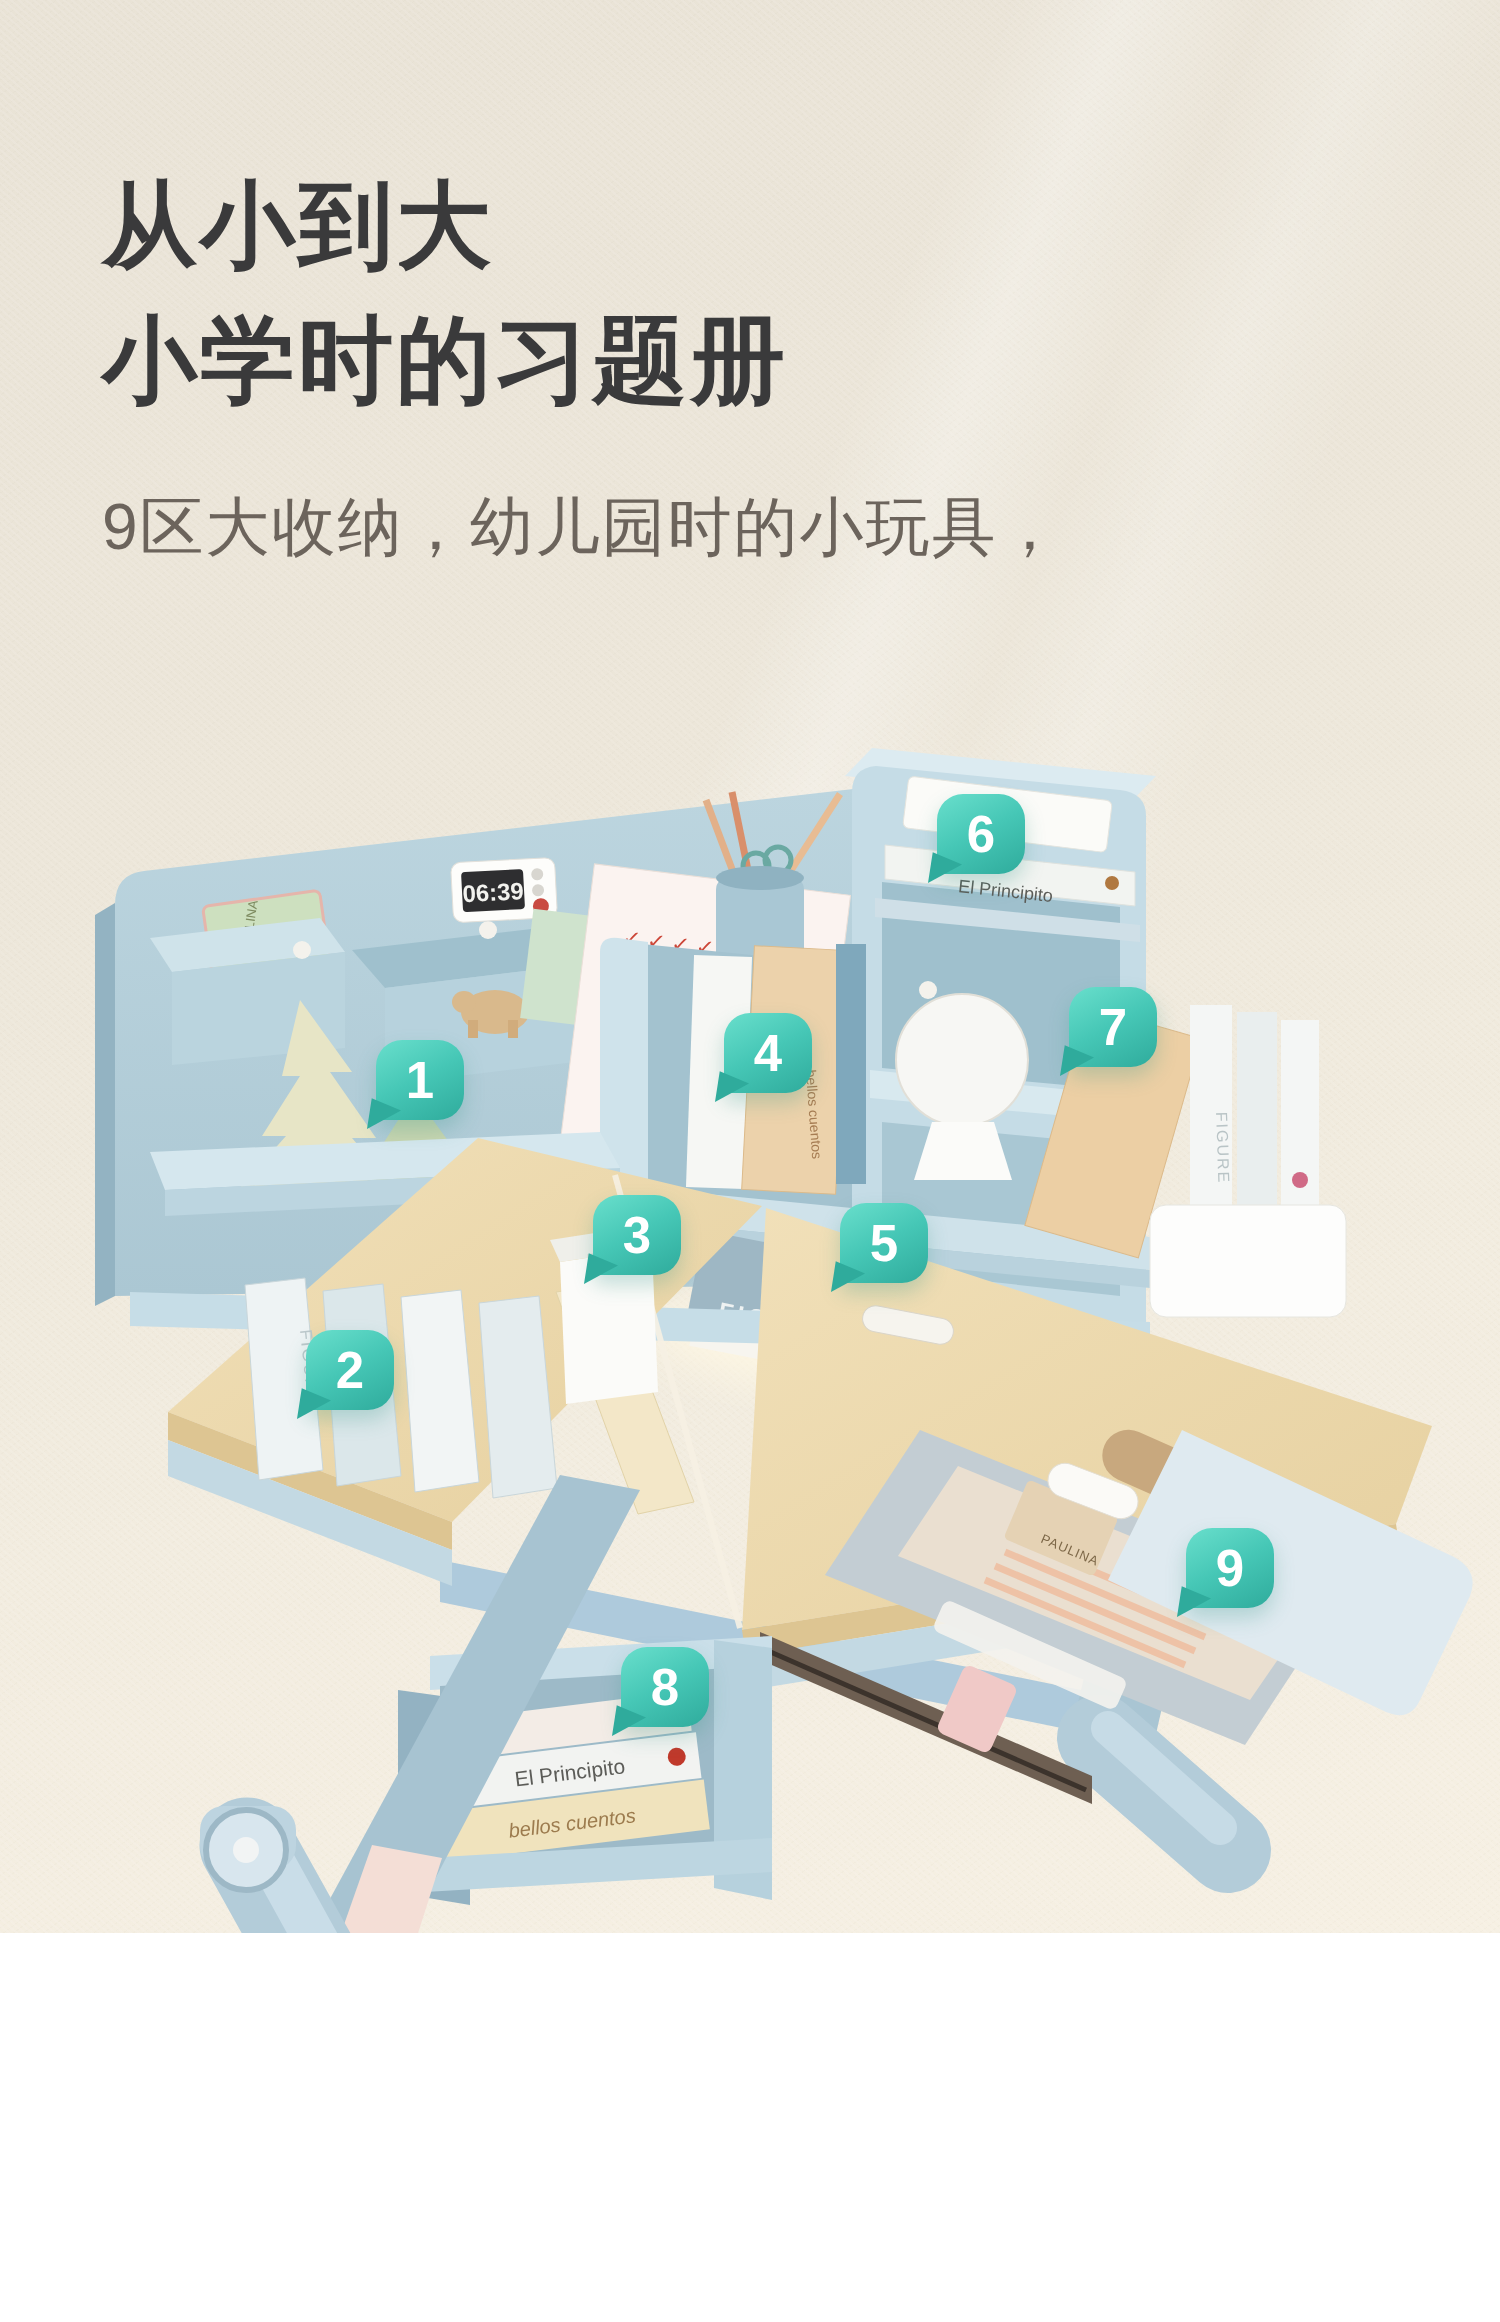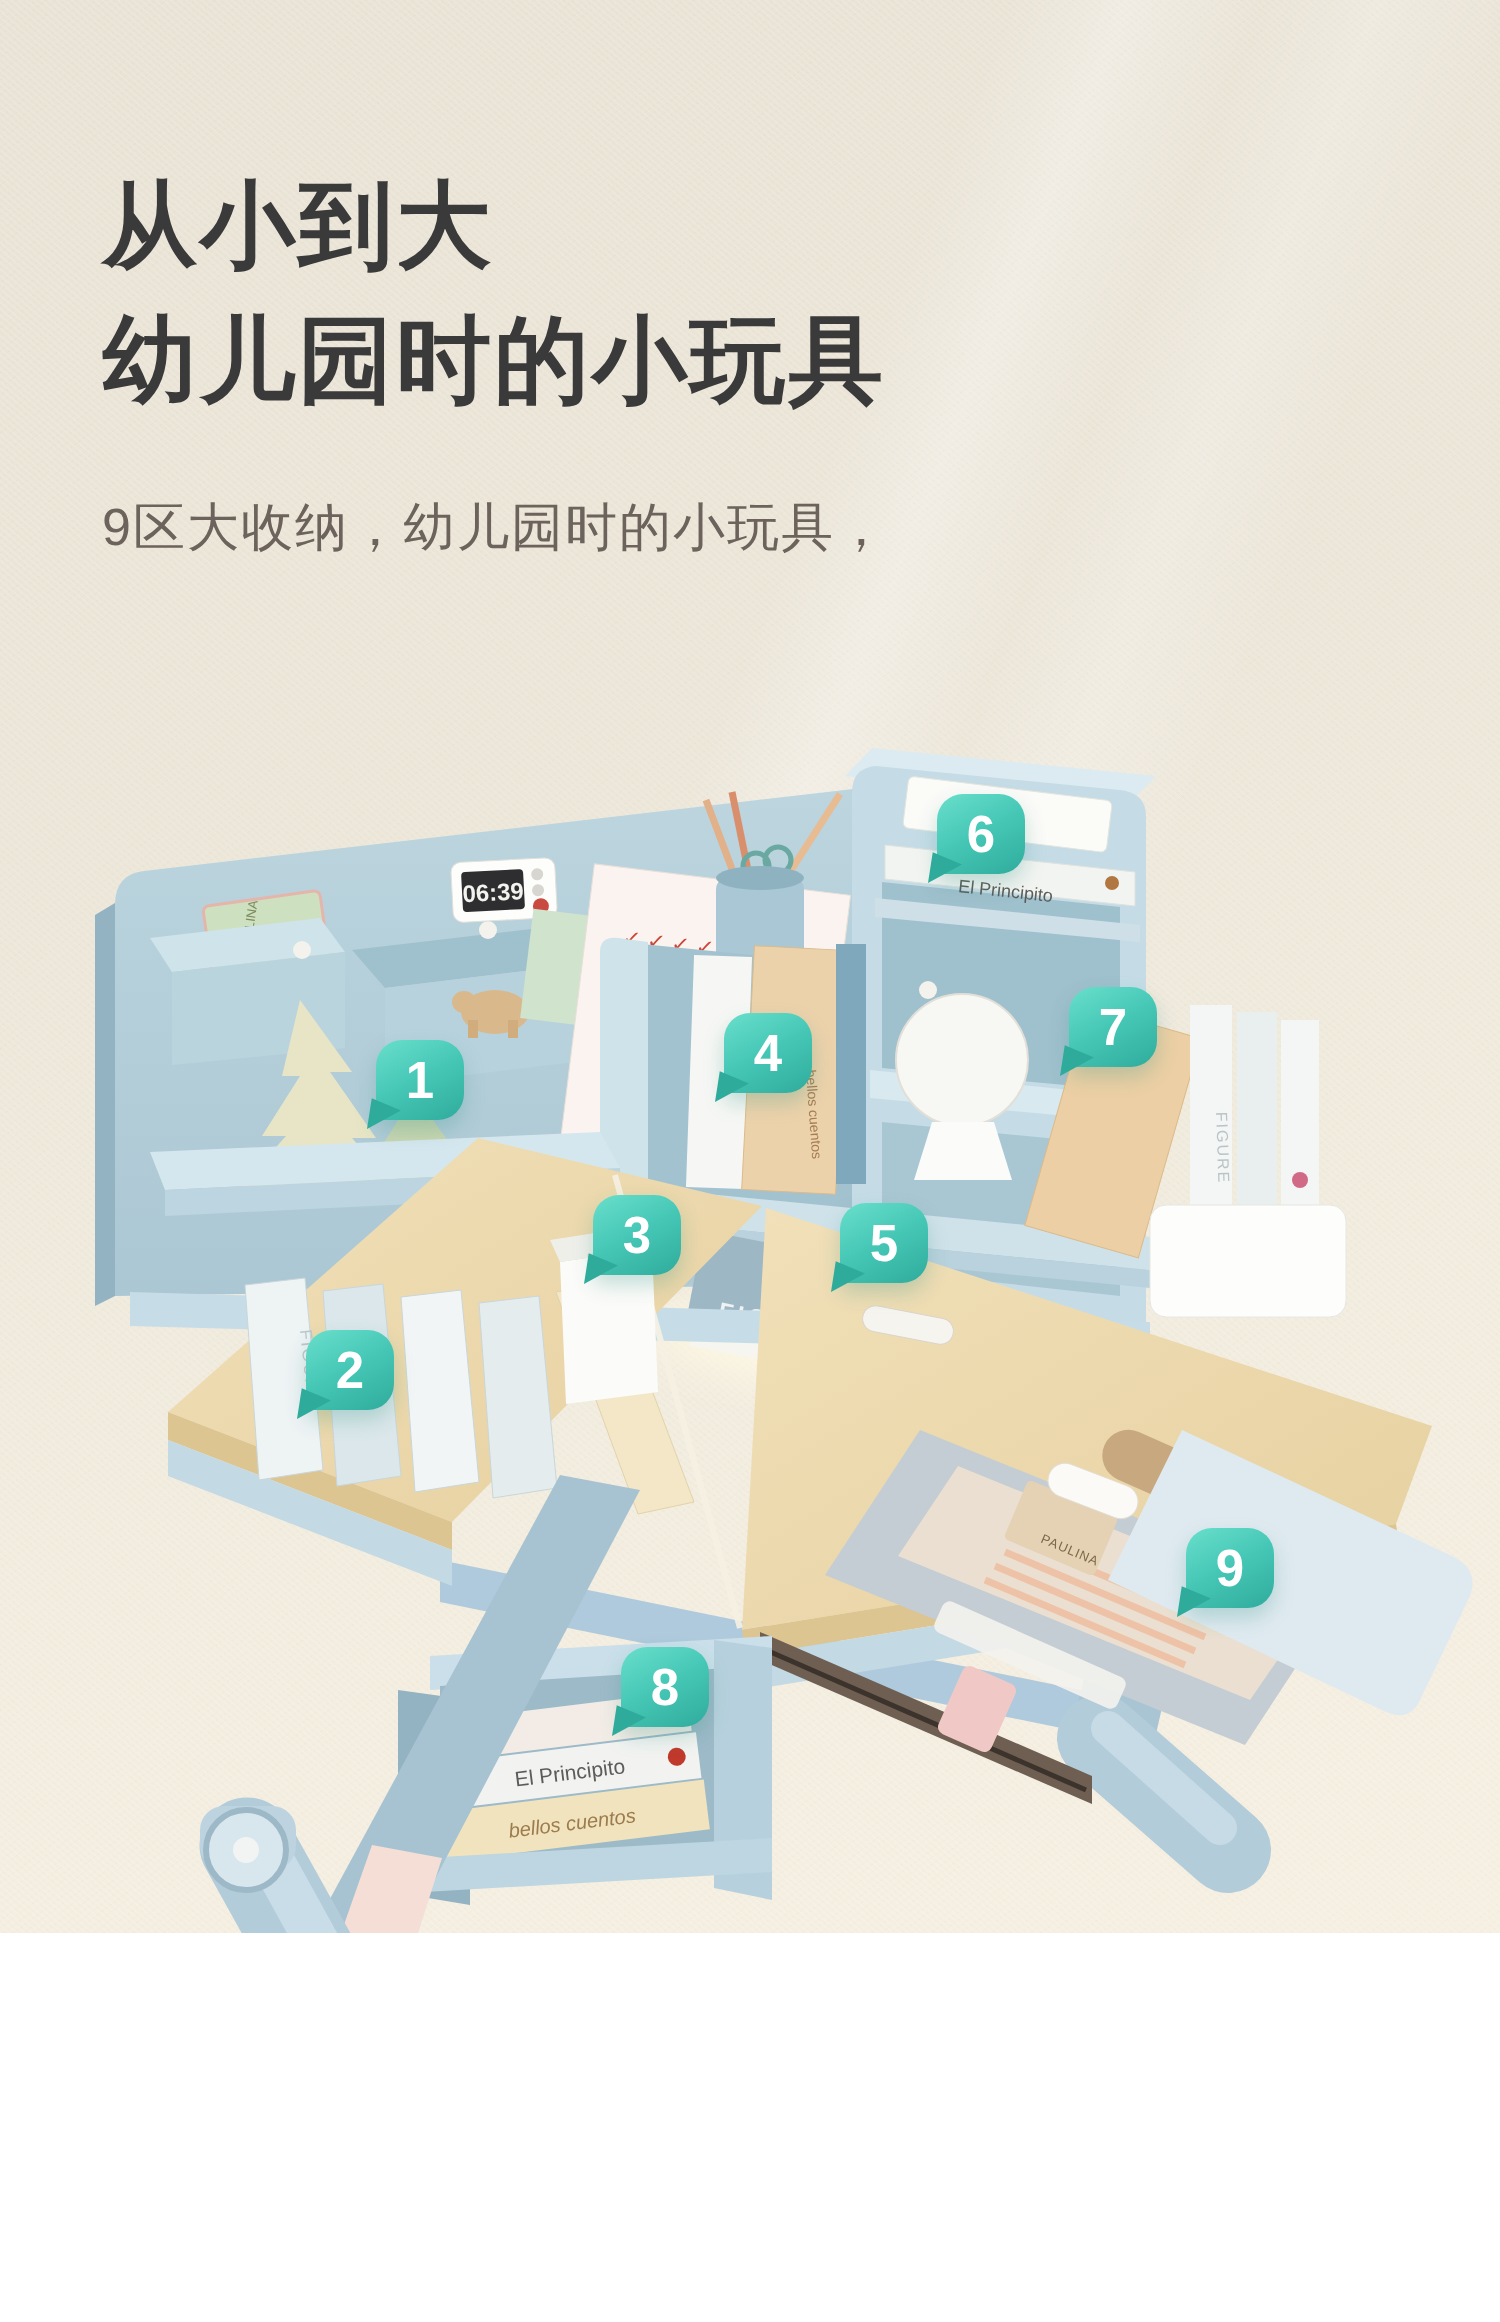--- a/index.html
+++ b/index.html
@@ -12,21 +12,21 @@
     position:absolute; top:0; right:0; width:100%; height:1100px; pointer-events:none;
     background:linear-gradient(112deg,rgba(255,255,255,0) 52%,rgba(255,255,255,.30) 58%,rgba(255,255,255,0) 65%,rgba(255,255,255,.22) 71%,rgba(255,255,255,0) 78%);
   }
   .grain{
     position:absolute; inset:0; pointer-events:none; opacity:.20;
     background:repeating-linear-gradient(41deg,rgba(255,255,255,.5) 0 2px,rgba(0,0,0,0) 2px 5px),
                repeating-linear-gradient(-37deg,rgba(190,180,160,.25) 0 1px,rgba(0,0,0,0) 1px 6px);
   }
   .header{position:absolute; left:102px; top:158px;}
   .title{font-size:95px; line-height:135px; font-weight:700; color:#3a3a3b; letter-spacing:3px;}
-  .subtitle{margin-top:58px; font-size:52px; line-height:83px; color:#6c645c; letter-spacing:2px;}
+  .subtitle{margin-top:58px; font-size:64px; line-height:83px; color:#6c645c; letter-spacing:2px;}
   .photo{position:absolute; left:0; top:0; width:1500px; height:2322px;}
   .badge{
     position:absolute; width:88px; height:80px;
     background:linear-gradient(152deg,#69dfcc 0%,#46c7b6 48%,#2fab9c 100%);
     border-radius:26px 26px 26px 8px;
     display:flex; align-items:center; justify-content:center;
     color:#ffffff; font-size:51px; font-weight:700; line-height:1;
     box-shadow:0 10px 20px rgba(58,150,137,.28);
     z-index:5;
   }
@@ -39,21 +39,21 @@
 </head>
 <body>
 
 <div class="stage">
   <div class="streaks"></div>
   <div class="grain"></div>
 
   <div class="header">
     <div class="title">
       <div>从小到大</div>
-      <div>幼儿园时的小玩具</div>
+      <div>小学时的习题册</div>
     </div>
     <div class="subtitle">
       <div>9区大收纳，幼儿园时的小玩具，</div>
     </div>
   </div>
 
   <svg class="photo" viewBox="0 0 1500 2322">
     <defs>
       <linearGradient id="woodG" x1="0" y1="0" x2="1" y2="1">
         <stop offset="0" stop-color="#f1e0b9"></stop>

